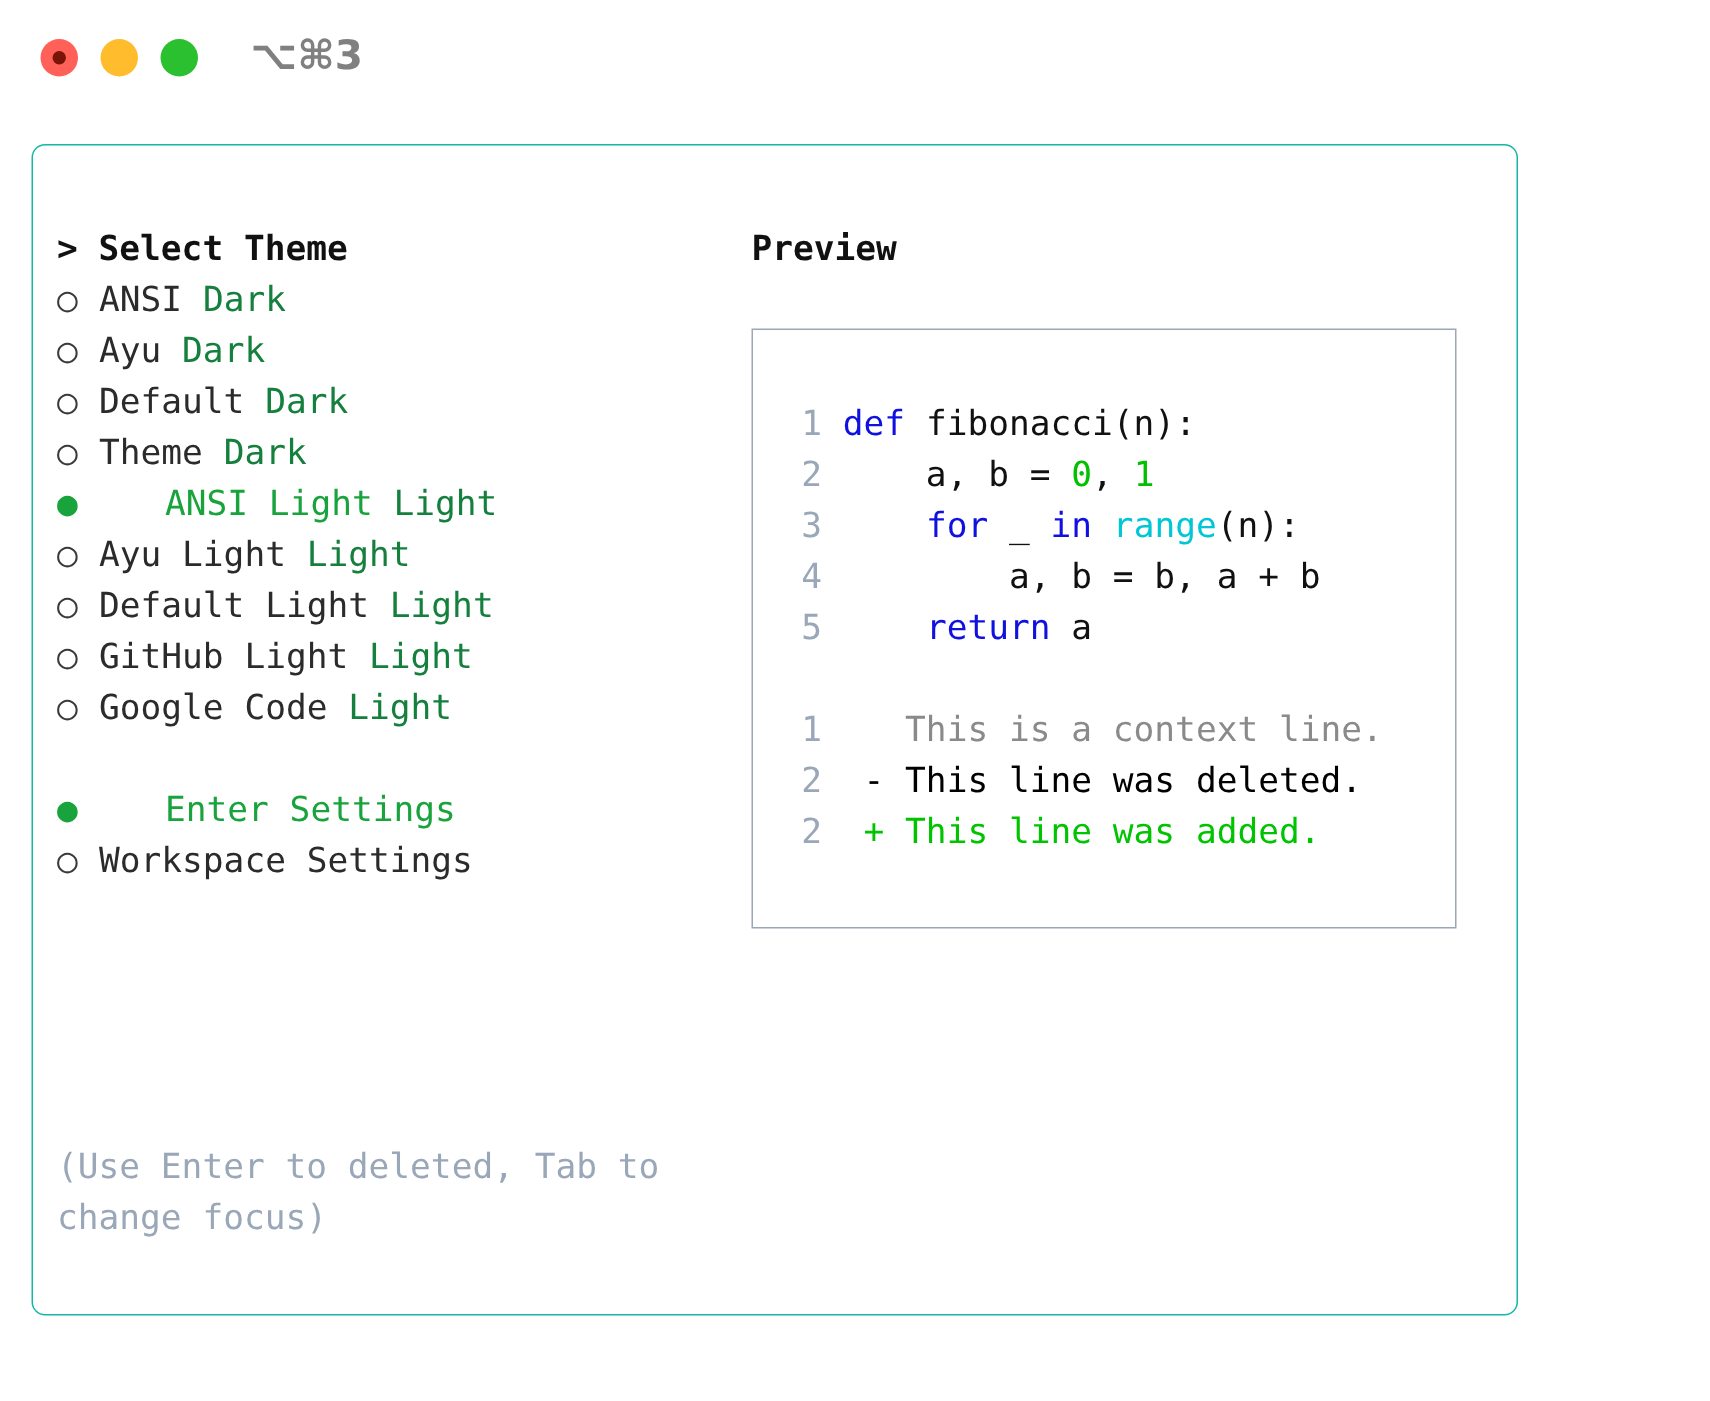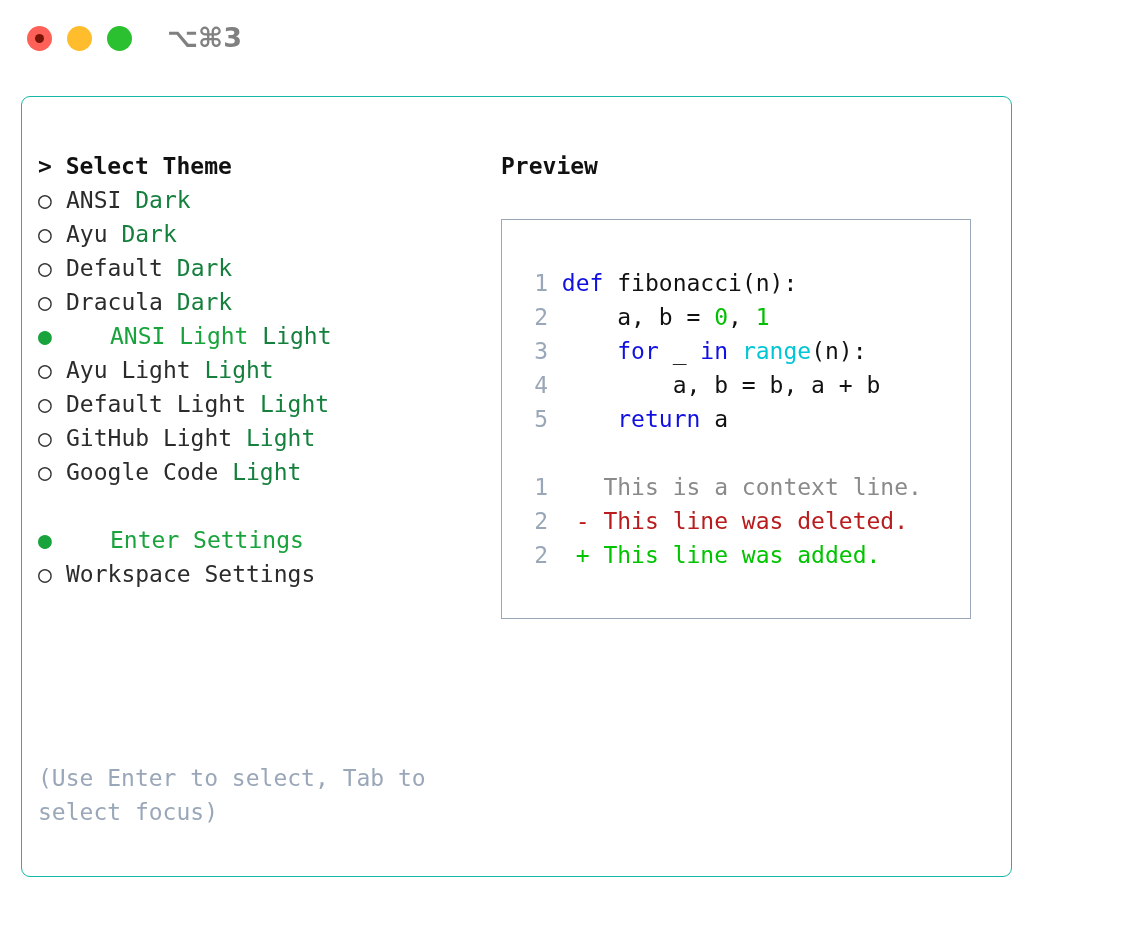--- a/index.html
+++ b/index.html
@@ -158,21 +158,21 @@
     width: 30px;
     text-align: right;
     color: #9aa7b8;
   }
   .tok-kw    { color: #1010e0; }
   .tok-fn    { color: #00c6d6; }
   .tok-num   { color: #00c000; }
   .tok-plain { color: #111111; }
   .spacer-line { height: 34px; }
   .diff-ctx { color: #8a8a8a; }
-  .diff-del { color: #b91c1c; }
+  .diff-del { color: #000000; }
   .diff-add { color: #00c400; }
 </style>
 </head>
 <body>
 
 <div id="window">
 
   <div id="titlebar">
     <div class="dot dot-red"></div>
     <div class="dot dot-yellow"></div>
@@ -181,37 +181,37 @@
   </div>
 
   <div id="panel">
 
     <div id="left-col">
       <div class="section-title">&gt; Select Theme</div>
       <div id="theme-list">
           <div class="opt-row"><span class="marker marker-off">○</span><span class="opt-label-normal">ANSI </span><span class="opt-variant">Dark</span></div>
           <div class="opt-row"><span class="marker marker-off">○</span><span class="opt-label-normal">Ayu </span><span class="opt-variant">Dark</span></div>
           <div class="opt-row"><span class="marker marker-off">○</span><span class="opt-label-normal">Default </span><span class="opt-variant">Dark</span></div>
-          <div class="opt-row"><span class="marker marker-off">○</span><span class="opt-label-normal">Dracula </span><span class="opt-variant">Dark</span></div>
+          <div class="opt-row"><span class="marker marker-off">○</span><span class="opt-label-normal">Theme </span><span class="opt-variant">Dark</span></div>
           <div class="opt-row"><span class="marker marker-on">●</span><span class="opt-label-selected">ANSI Light </span><span class="opt-variant">Light</span></div>
           <div class="opt-row"><span class="marker marker-off">○</span><span class="opt-label-normal">Ayu Light </span><span class="opt-variant">Light</span></div>
           <div class="opt-row"><span class="marker marker-off">○</span><span class="opt-label-normal">Default Light </span><span class="opt-variant">Light</span></div>
           <div class="opt-row"><span class="marker marker-off">○</span><span class="opt-label-normal">GitHub Light </span><span class="opt-variant">Light</span></div>
           <div class="opt-row"><span class="marker marker-off">○</span><span class="opt-label-normal">Google Code </span><span class="opt-variant">Light</span></div>
         </div>
 
       <div id="apply-block">
         <div id="apply-list">
             <div class="opt-row"><span class="marker marker-on">●</span><span class="opt-label-selected">Enter Settings</span></div>
             <div class="opt-row"><span class="marker marker-off">○</span><span class="opt-label-normal">Workspace Settings</span></div>
           </div>
       </div>
     </div>
 
-    <div id="hint">(Use Enter to select, Tab to select focus)</div>
+    <div id="hint">(Use Enter to deleted, Tab to change focus)</div>
 
     <div id="right-col">
       <div id="preview-title">Preview</div>
       <div id="preview-box">
         <div id="code-area"><div><span class="ln">1</span> <span class="tok-kw">def</span><span class="tok-plain"> fibonacci(n):</span></div><div><span class="ln">2</span> <span class="tok-plain">    a, b = </span><span class="tok-num">0</span><span class="tok-plain">, </span><span class="tok-num">1</span></div><div><span class="ln">3</span> <span class="tok-plain">    </span><span class="tok-kw">for</span><span class="tok-plain"> _ </span><span class="tok-kw">in</span><span class="tok-plain"> </span><span class="tok-fn">range</span><span class="tok-plain">(n):</span></div><div><span class="ln">4</span> <span class="tok-plain">        a, b = b, a + b</span></div><div><span class="ln">5</span> <span class="tok-plain">    </span><span class="tok-kw">return</span><span class="tok-plain"> a</span></div><div class="spacer-line"></div><div><span class="ln">1</span>  <span class="diff-ctx">  This is a context line.</span></div><div><span class="ln">2</span>  <span class="diff-del">- This line was deleted.</span></div><div><span class="ln">2</span>  <span class="diff-add">+ This line was added.</span></div></div>
       </div>
     </div>
 
   </div>
 </div>

